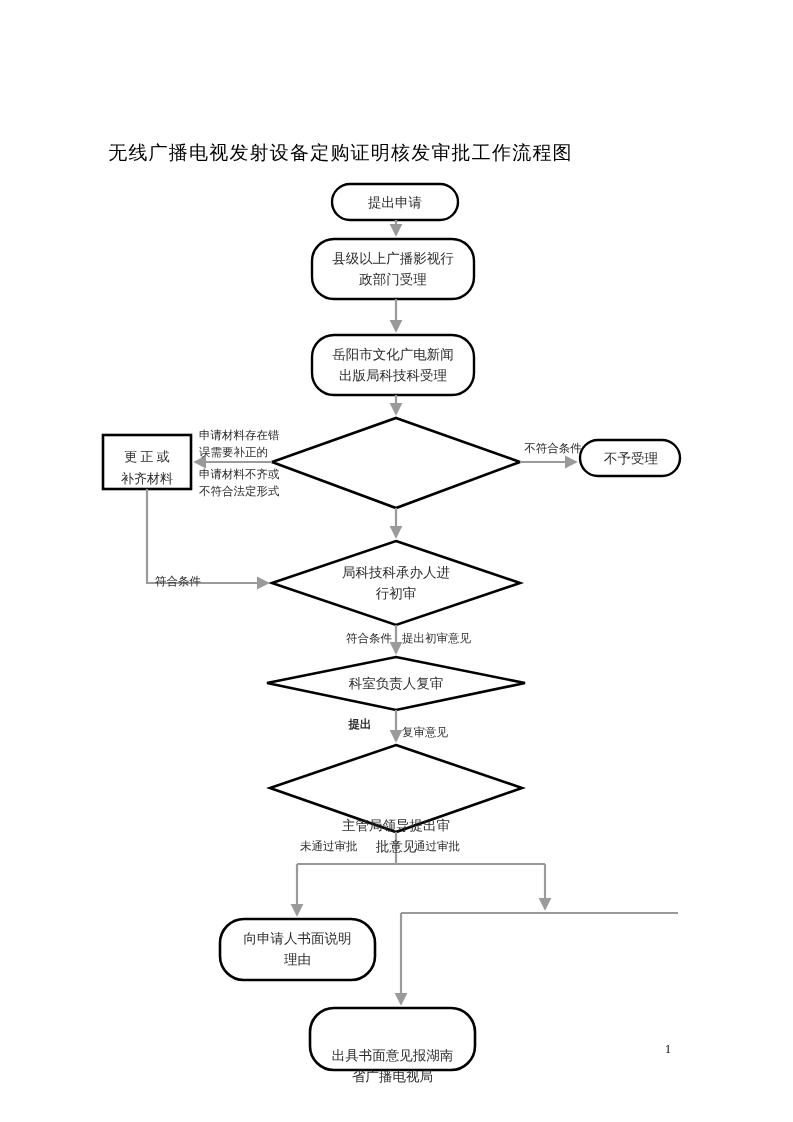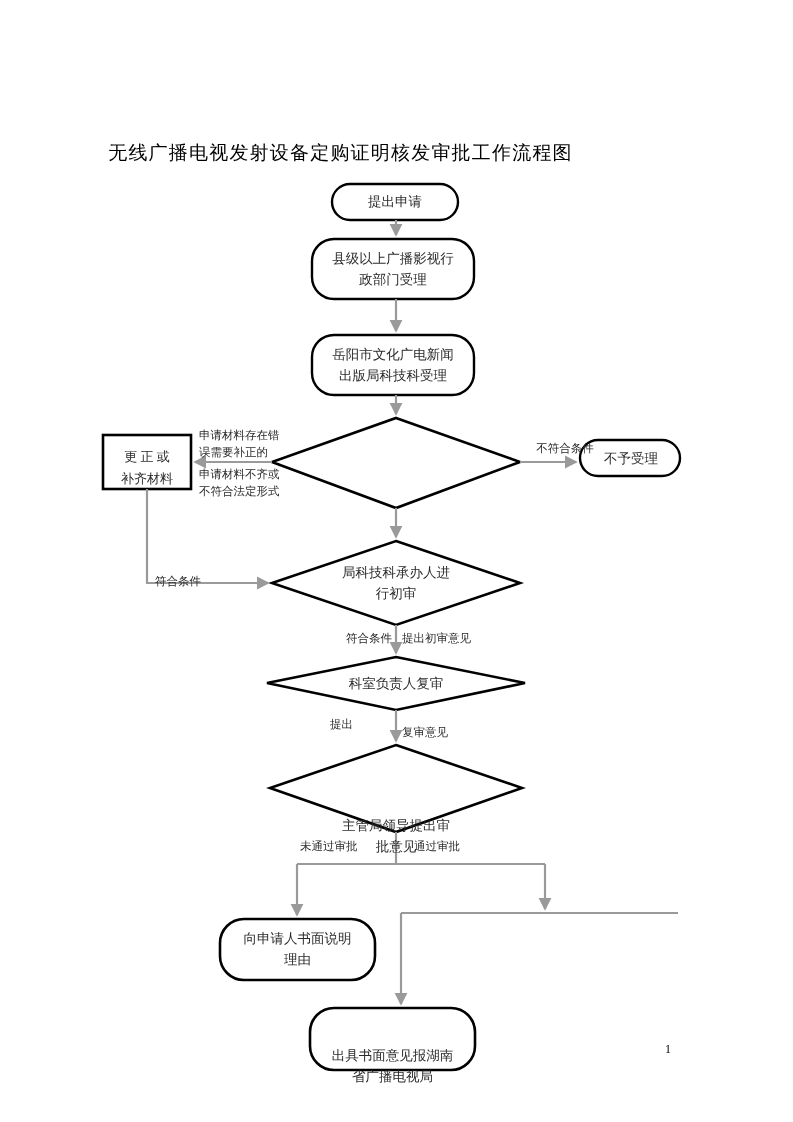--- a/index.html
+++ b/index.html
@@ -126,21 +126,21 @@
       <line x1="297" y1="864" x2="297" y2="915" marker-end="url(#arrow)"></line>
 
       <line x1="545" y1="864" x2="545" y2="909" marker-end="url(#arrow)"></line>
 
       <line x1="401" y1="913" x2="678" y2="913"></line>
 
       <line x1="401" y1="913" x2="401" y2="1004" marker-end="url(#arrow)"></line>
     </g>
   </svg>
 
-  <div class="node-text" style="left:332px; top:192px; width:126px;font-family:Liberation Mono, monospace;">提出申请</div>
+  <div class="node-text" style="left:332px; top:192px; width:126px;">提出申请</div>
 
   <div class="node-text" style="left:312px; top:248px; width:162px;">县级以上广播影视行
 政部门受理</div>
 
   <div class="node-text" style="left:312px; top:344px; width:162px;">岳阳市文化广电新闻
 出版局科技科受理</div>
 
 
   <div class="node-text" style="left:103px; top:446px; width:88px; font-size:13px; line-height:22px;">更  正  或
 补齐材料</div>
@@ -160,29 +160,29 @@
 
   <div class="node-text" style="left:310px; top:1017px; width:165px;margin-top:28px;">出具书面意见报湖南
 省广播电视局</div>
 
   <div class="edge-label" style="left:199px; top:418px; width:110px;margin-top:9px;">申请材料存在错
 误需要补正的</div>
 
   <div class="edge-label" style="left:199px; top:466px; width:110px;">申请材料不齐或
 不符合法定形式</div>
 
-  <div class="edge-label" style="left:518px; top:440px; width:70px; text-align:center;margin-left:12px;">不符合条件</div>
+  <div class="edge-label" style="left:518px; top:440px; width:70px; text-align:center;">不符合条件</div>
 
   <div class="edge-label" style="left:143px; top:573px; width:70px; text-align:center;">符合条件</div>
 
   <div class="edge-label" style="left:330px; top:630px; width:62px; text-align:right;">符合条件</div>
 
   <div class="edge-label" style="left:402px; top:630px; width:90px; text-align:left;">提出初审意见</div>
 
-  <div class="edge-label" style="left:330px; top:716px; width:60px; text-align:left;">提出</div>
+  <div class="edge-label" style="left:330px; top:716px; width:60px; text-align:center;font-weight:bold;">提出</div>
 
   <div class="edge-label" style="left:402px; top:716px; width:80px; text-align:left;margin-top:8px;">复审意见</div>
 
   <div class="edge-label" style="left:300px; top:838px; width:86px; text-align:left;">未通过审批</div>
 
   <div class="edge-label" style="left:414px; top:838px; width:80px; text-align:left;">通过审批</div>
 
   <div class="page-number" style="left:665px; top:1042px;">1</div>
 
 </div>

